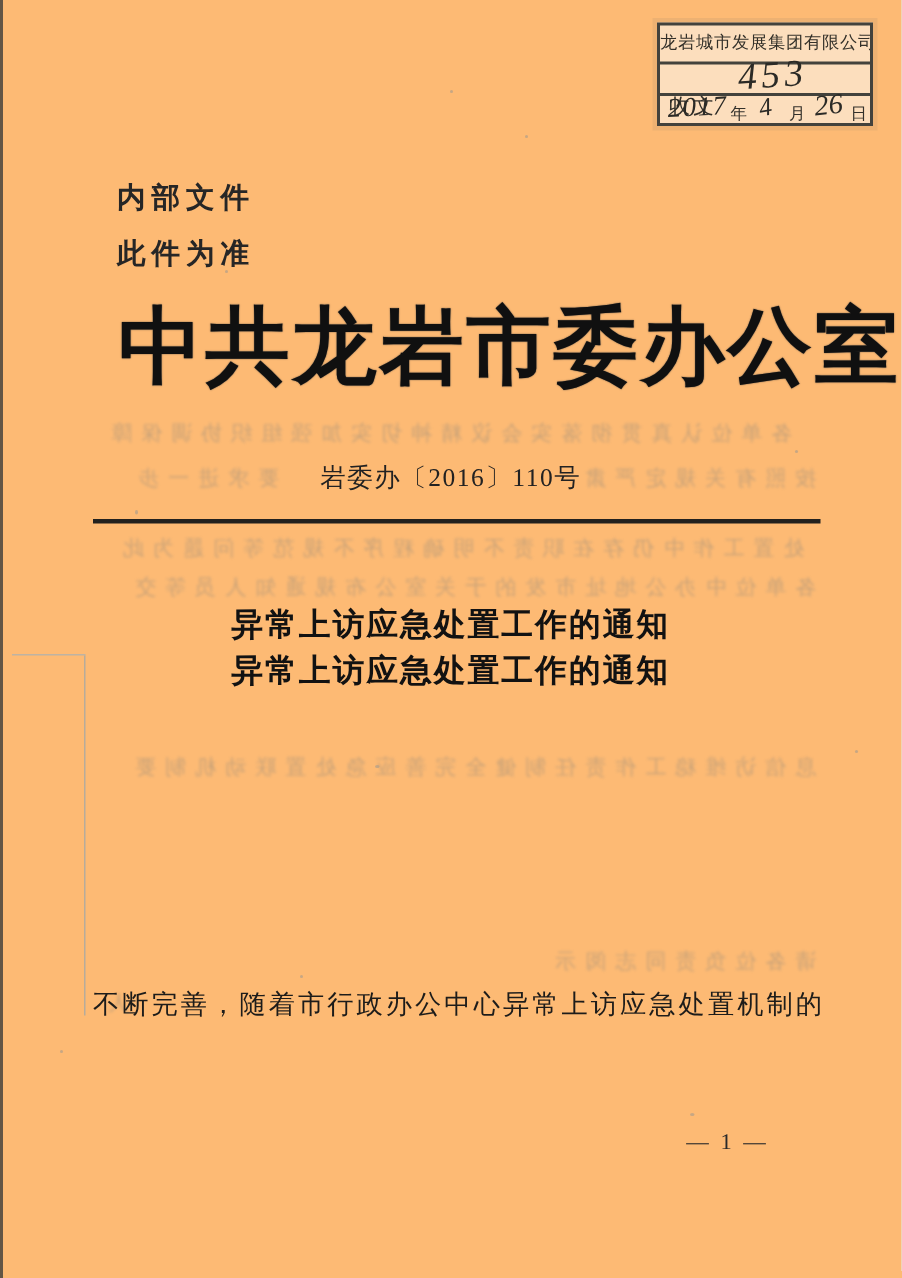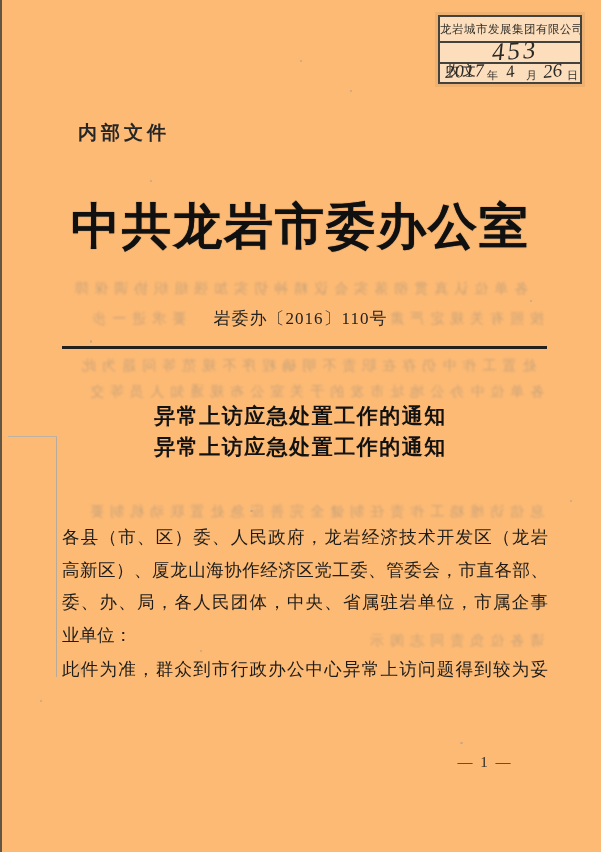--- a/index.html
+++ b/index.html
@@ -33,22 +33,22 @@
   .hw-year{position:absolute;left:5px;top:-3px;font-size:18px;transform:rotate(-3deg);letter-spacing:1px;}
   .st-y{position:absolute;left:47px;top:4px;font-size:11px;color:#33302a;}
   .hw-month{position:absolute;left:66px;top:-2px;font-size:17px;transform:rotate(-10deg);}
   .st-m{position:absolute;left:86px;top:4px;font-size:11px;color:#33302a;}
   .hw-day{position:absolute;left:103px;top:-4px;font-size:19px;transform:rotate(-6deg);}
   .st-d{position:absolute;left:127px;top:4px;font-size:11px;color:#33302a;}
   
   .corner-note{left:78px;top:98px;font-family:"Liberation Sans","DejaVu Sans",sans-serif;
     font-weight:bold;font-size:19px;letter-spacing:4px;line-height:37px;color:#262626;margin-top:16px;}
   
-  .masthead{left:0;width:601px;top:194px;text-align:center;
-    font-size:49px;font-weight:bold;letter-spacing:2px;color:#101010;
+  .masthead{left:0;width:601px;top:194px;text-align:right;
+    font-size:56px;font-weight:bold;letter-spacing:2px;color:#101010;
     text-shadow:0 0 1px #3a3a3a;white-space:nowrap;}
   .doc-number{left:0;width:601px;top:307px;text-align:center;font-size:17px;letter-spacing:1px;color:#222;}
   .rule{left:62px;top:346px;width:485px;height:3px;background:#22211e;}
   
   .doc-title{left:0;width:601px;top:401px;text-align:center;
     font-weight:bold;font-size:21px;line-height:30.5px;letter-spacing:1.5px;color:#121212;white-space:nowrap;}
   
   .para{left:62px;width:486px;font-size:17.5px;color:#1d1c1a;}
   .pline{height:32.5px;line-height:32.5px;white-space:nowrap;}
   .pjust{text-align:justify;text-align-last:justify;text-justify:inter-character;white-space:normal;
@@ -93,45 +93,40 @@
       <span class="st-y">年</span>
       <span class="hand hw-month">4</span>
       <span class="st-m">月</span>
       <span class="hand hw-day">26</span>
       <span class="st-d">日</span>
     </div>
   </div>
 
   <div class="abs corner-note">
     <div>内部文件</div>
+    <div>此件为准</div>
   </div>
 
   <div class="abs masthead">中共龙岩市委办公室</div>
 
   <div class="abs doc-number">岩委办〔2016〕110号</div>
 
   <div class="abs rule"></div>
 
   <div class="abs fold-h"></div>
   <div class="abs fold-v"></div>
 
   <div class="abs doc-title">
     <div>异常上访应急处置工作的通知</div>
     <div>异常上访应急处置工作的通知</div>
   </div>
 
-  <div class="abs para recipients">
-    <div class="pjust">各县（市、区）委、人民政府，龙岩经济技术开发区（龙岩</div>
-    <div class="pjust">高新区）、厦龙山海协作经济区党工委、管委会，市直各部、</div>
-    <div class="pjust">委、办、局，各人民团体，中央、省属驻岩单位，市属企事</div>
-    <div class="pline">业单位：</div>
-  </div>
 
   <div class="abs para body-para">
-    <div class="pjust">此件为准，群众到市行政办公中心异常上访问题得到较为妥</div>
+    <div class="pjust">不断完善，随着市行政办公中心异常上访应急处置机制的</div>
   </div>
 
   <div class="abs page-number">— 1 —</div>
 
   <div class="speck" style="left:300px;top:60px;width:2px;height:2px;"></div>
   <div class="speck" style="left:150px;top:180px;width:2px;height:2px;"></div>
   <div class="speck" style="left:250px;top:510px;width:3px;height:2px;"></div>
   <div class="speck" style="left:530px;top:300px;width:2px;height:2px;"></div>
   <div class="speck" style="left:90px;top:340px;width:2px;height:3px;"></div>
   <div class="speck" style="left:460px;top:742px;width:3px;height:2px;"></div>

